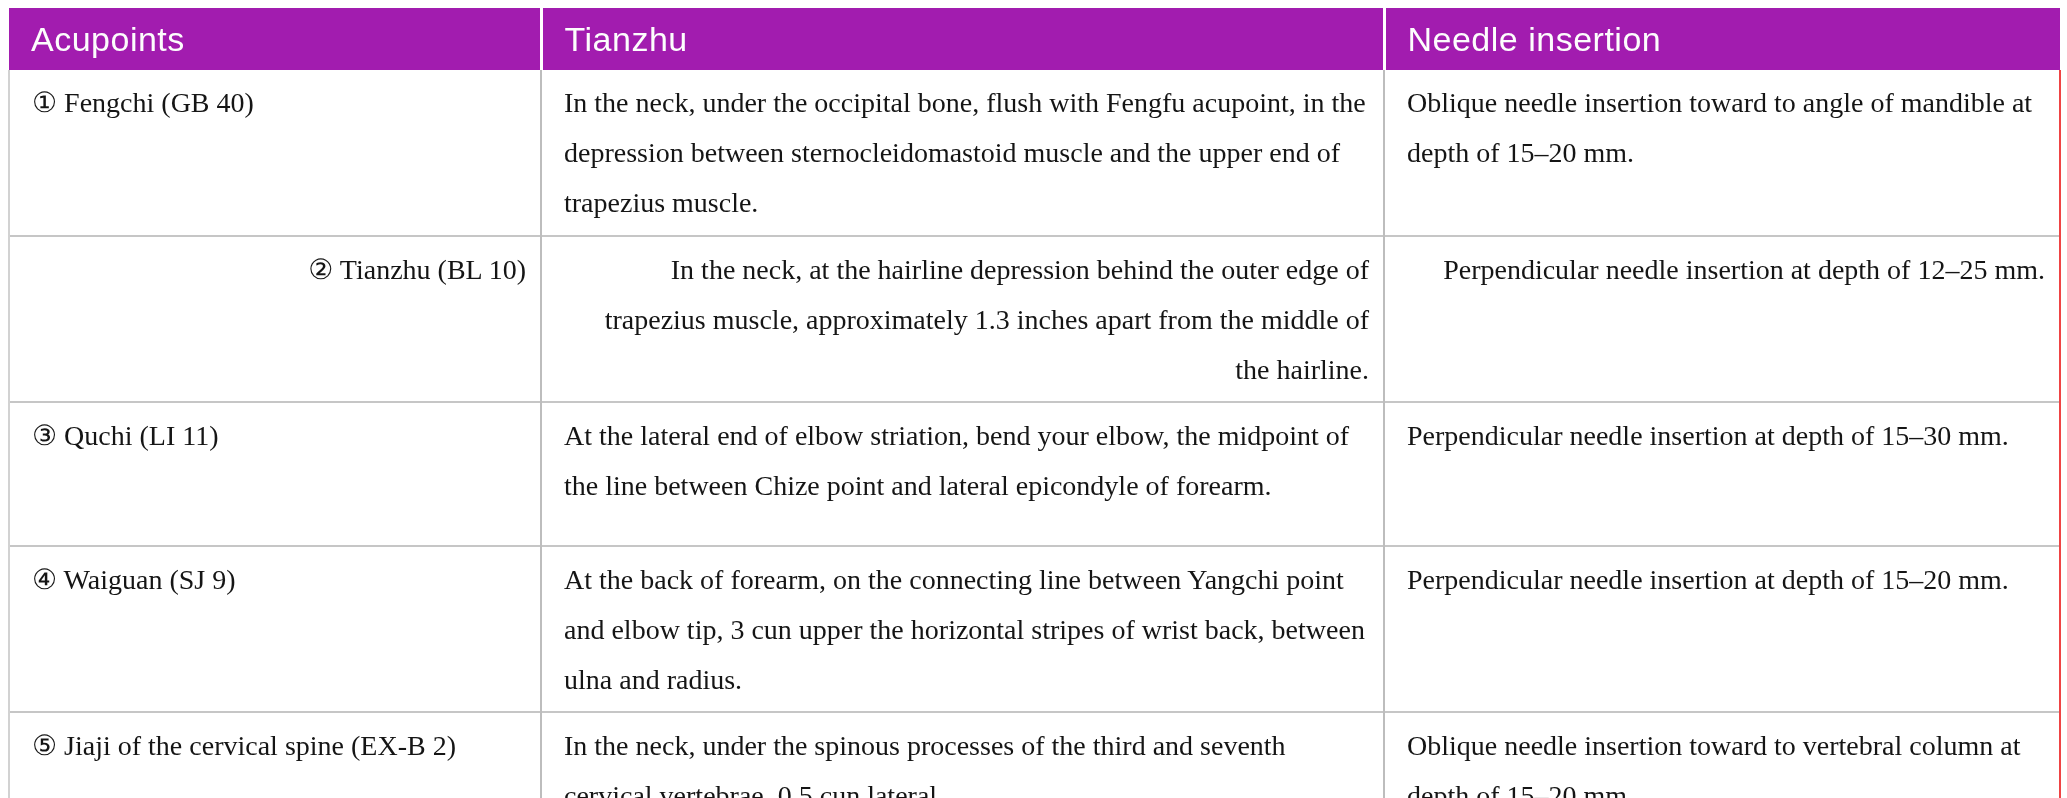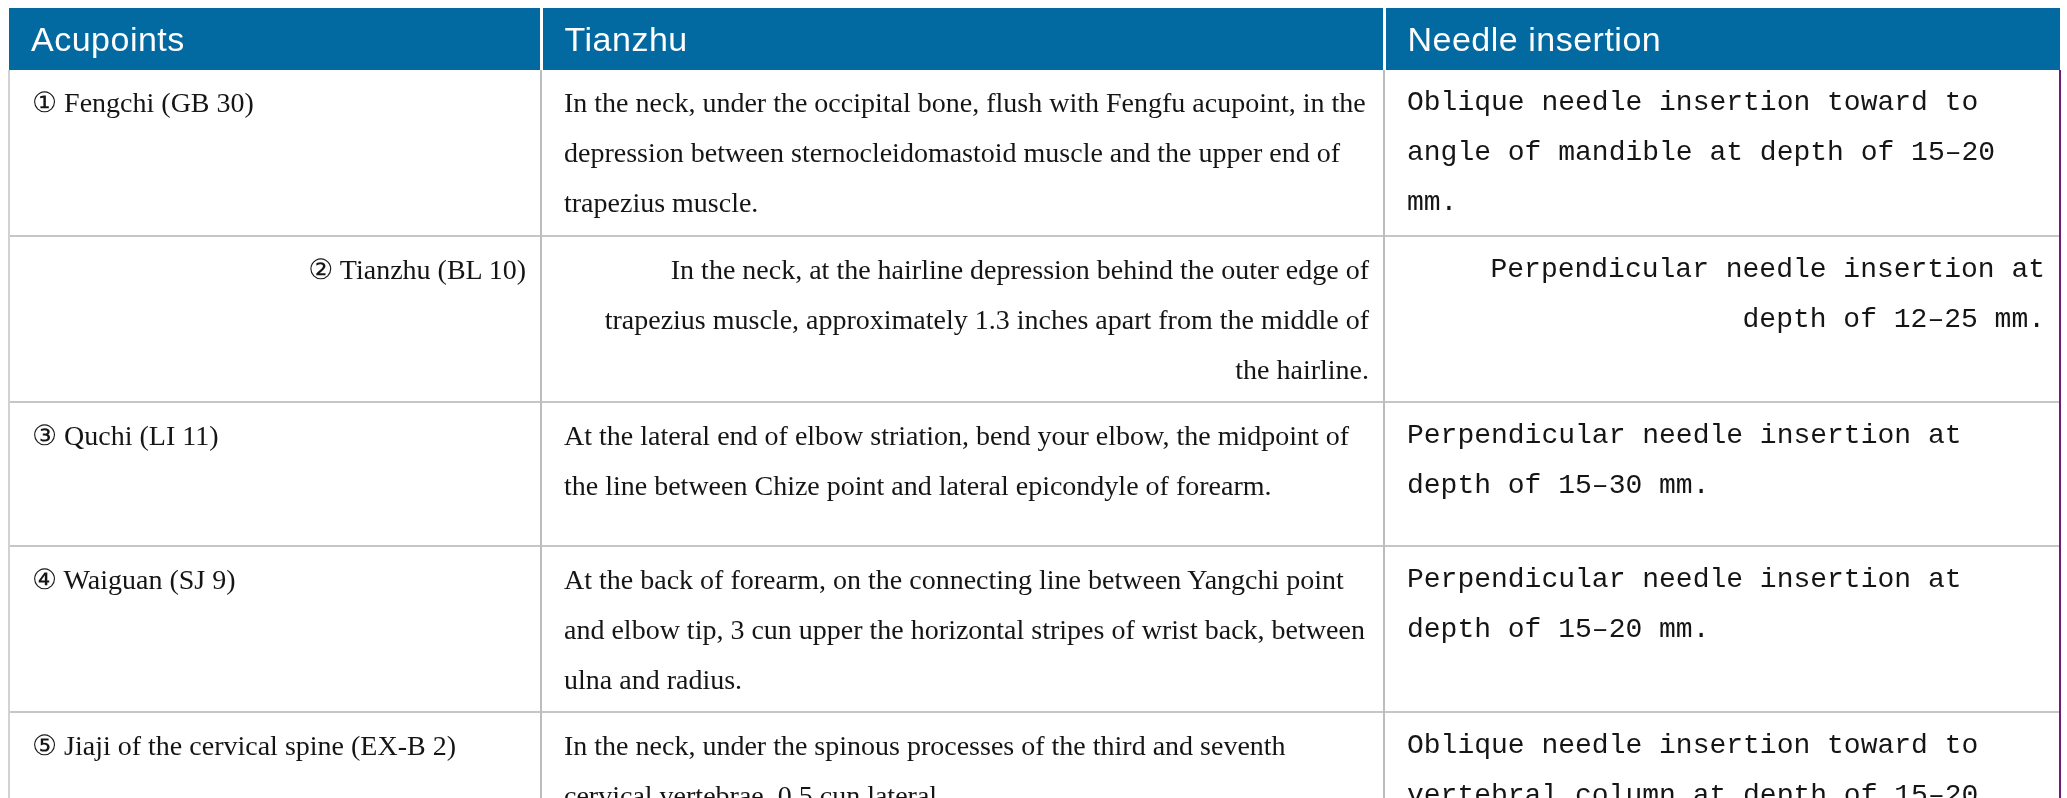--- a/index.html
+++ b/index.html
@@ -22,21 +22,21 @@
   table.acu-table {
     border-collapse: collapse;
     table-layout: fixed;
     width: 2051px;
   }
   col.c1 { width: 532px; }
   col.c2 { width: 843px; }
   col.c3 { width: 676px; }
 
   thead th {
-    background: #0369a1;
+    background: #a21caf;
     color: #fdfdfd;
     font-family: "Liberation Sans", sans-serif;
     font-weight: 400;
     font-size: 34px;
     letter-spacing: 0.5px;
     text-align: left;
     vertical-align: middle;
     height: 62px;
     padding: 0 14px 0 22px;
   }
@@ -56,22 +56,21 @@
   tbody td + td {
     border-left: 2px solid #bdbdbd;
   }
   tbody tr + tr td {
     border-top: 2px solid #c6c6c6;
   }
   tbody td:first-child {
     border-left: 2px solid #d2d2d2;
   }
   tbody td:last-child {
-    border-right: 2px solid #701a75;
-    font-family: Liberation Mono, monospace;
+    border-right: 2px solid #ef4444;
   }
   tbody tr:last-child td {
     border-bottom: 2px solid #c6c6c6;
   }
   tr.r1 { height: 166px; }
   tr.r2 { height: 156px; text-align: right; }
   tr.r3 { height: 144px; }
   tr.r4 { height: 155px; }
   tr.r5 { height: 112px; }
 </style>
@@ -87,21 +86,21 @@
     </colgroup>
     <thead>
       <tr>
         <th>Acupoints</th>
         <th>Tianzhu</th>
         <th>Needle insertion</th>
       </tr>
     </thead>
     <tbody>
       <tr class="r1">
-        <td>① Fengchi (GB 30)</td>
+        <td>① Fengchi (GB 40)</td>
         <td>In the neck, under the occipital bone, flush with Fengfu acupoint, in the depression between sternocleidomastoid muscle and the upper end of trapezius muscle.</td>
         <td>Oblique needle insertion toward to angle of mandible at depth of 15–20 mm.</td>
       </tr>
       <tr class="r2">
         <td>② Tianzhu (BL 10)</td>
         <td>In the neck, at the hairline depression behind the outer edge of trapezius muscle, approximately 1.3 inches apart from the middle of the hairline.</td>
         <td>Perpendicular needle insertion at depth of 12–25 mm.</td>
       </tr>
       <tr class="r3">
         <td>③ Quchi (LI 11)</td>

